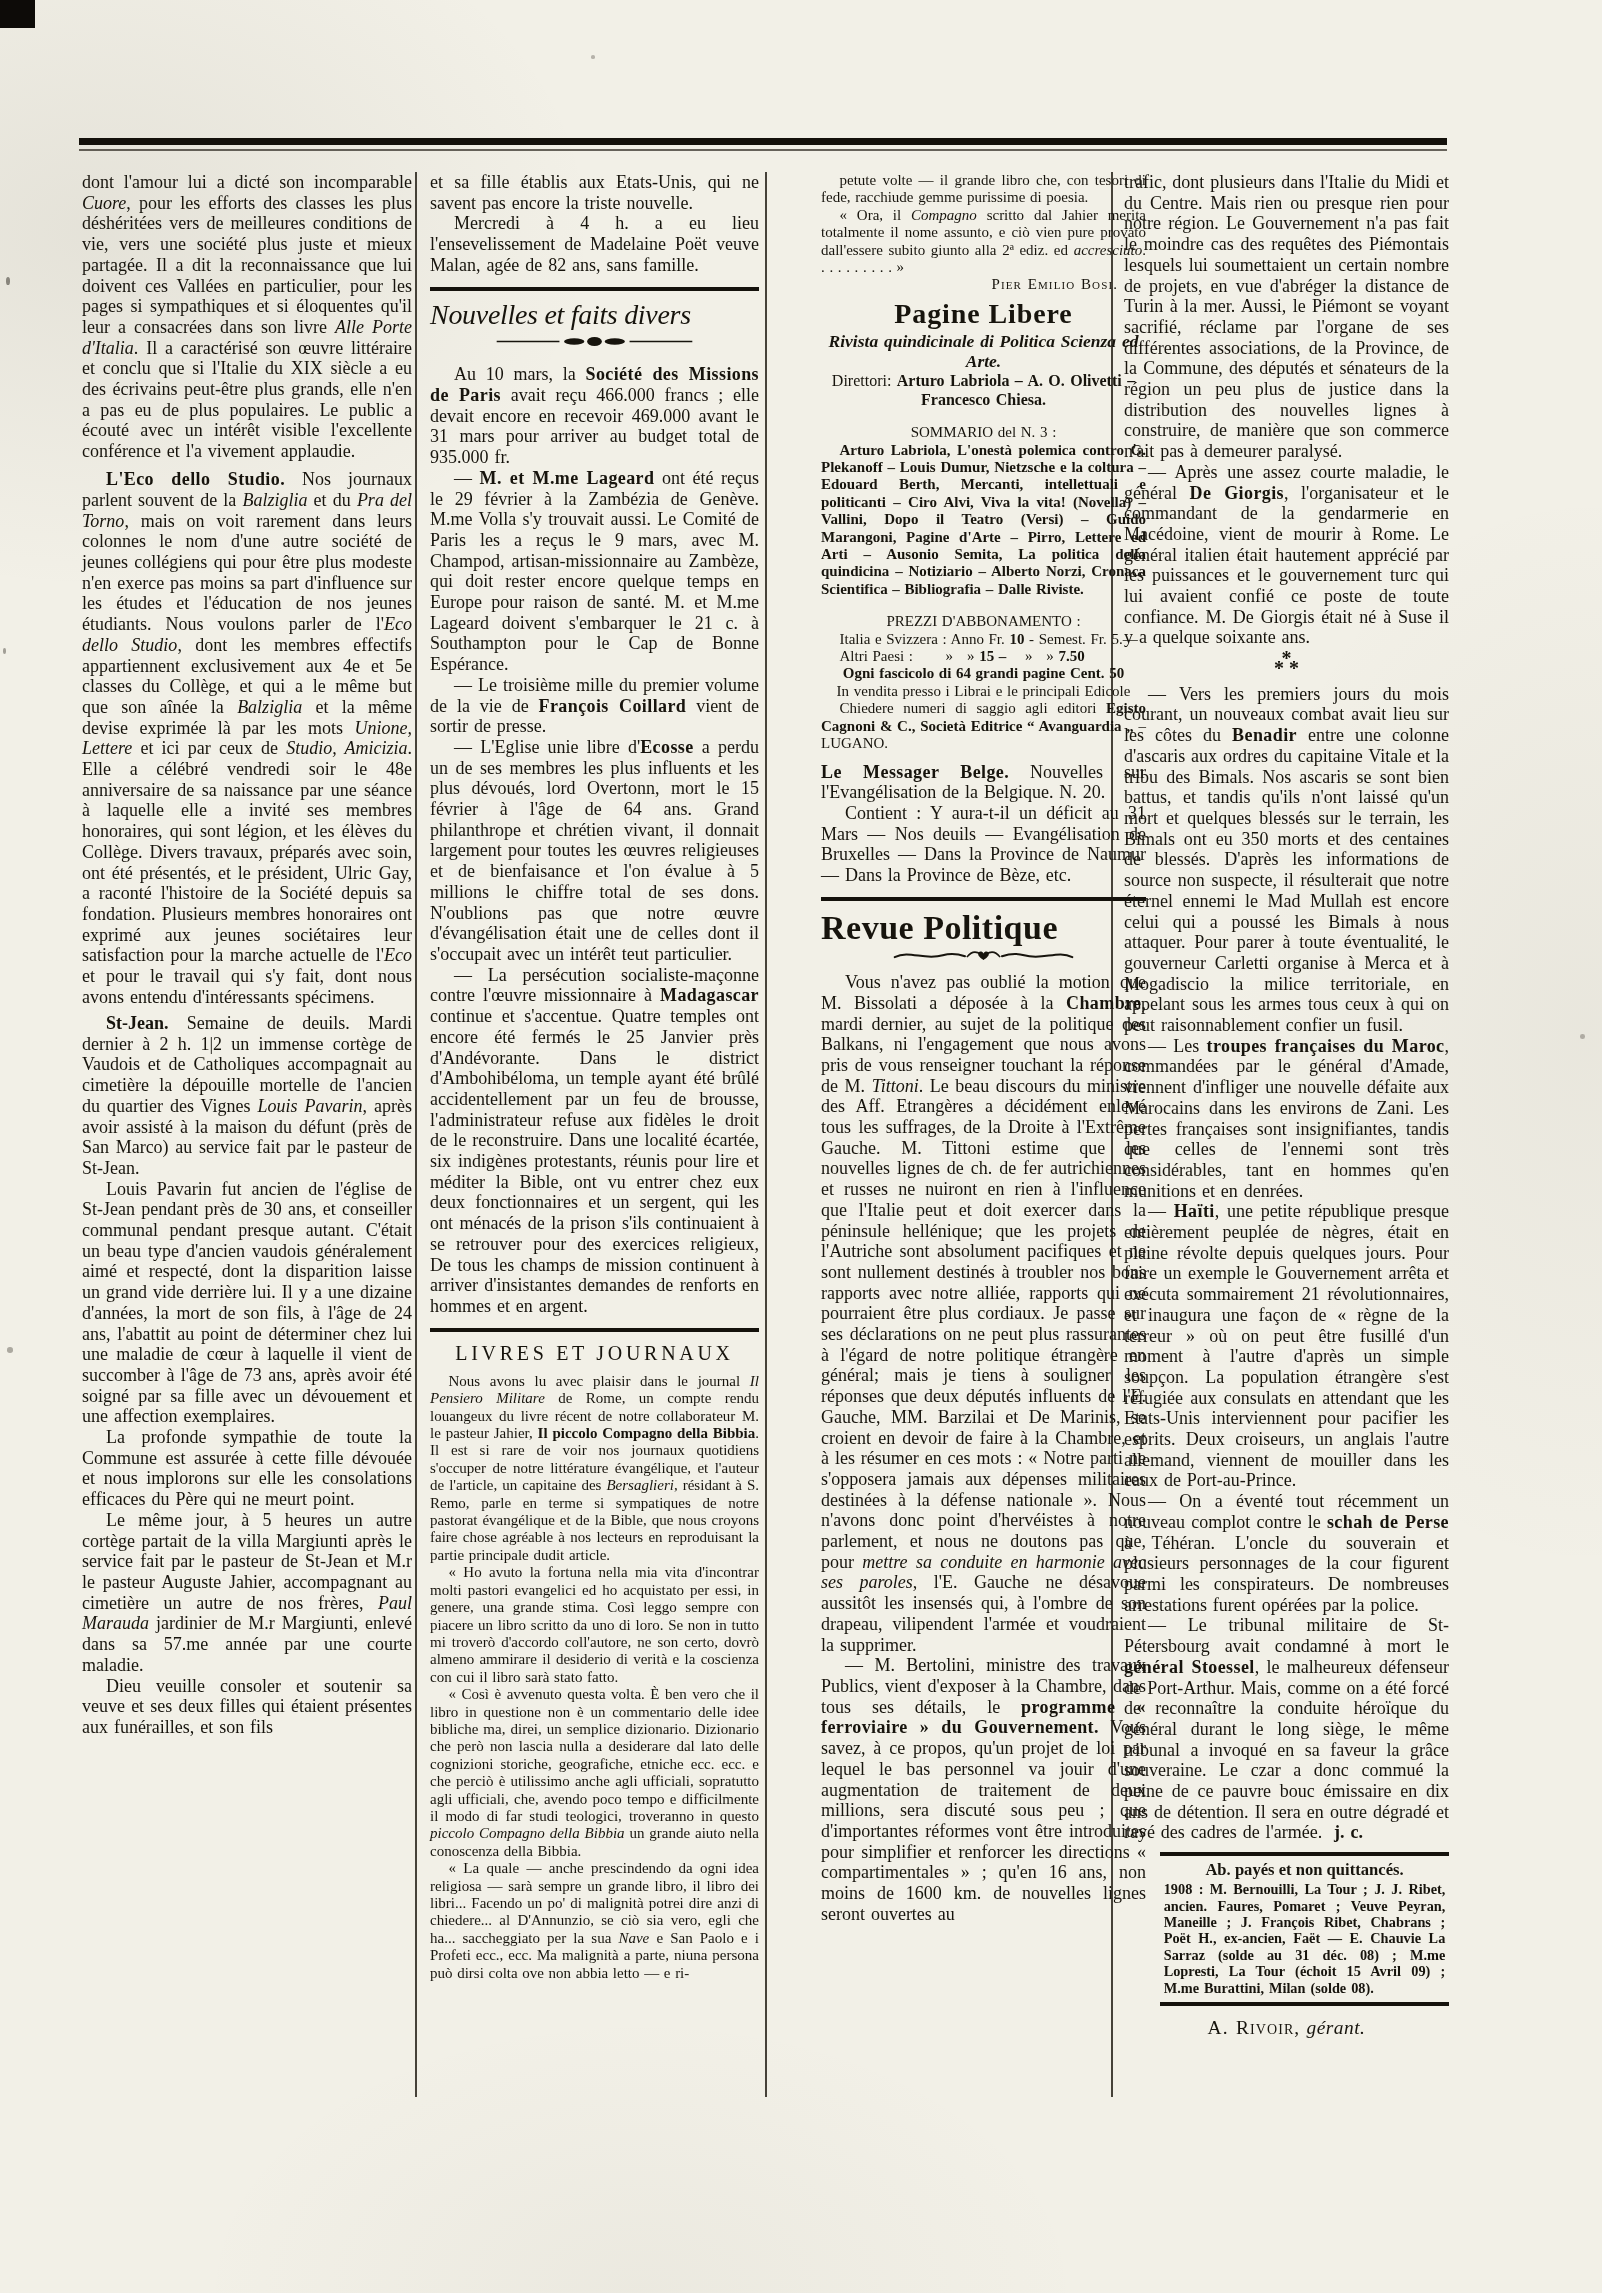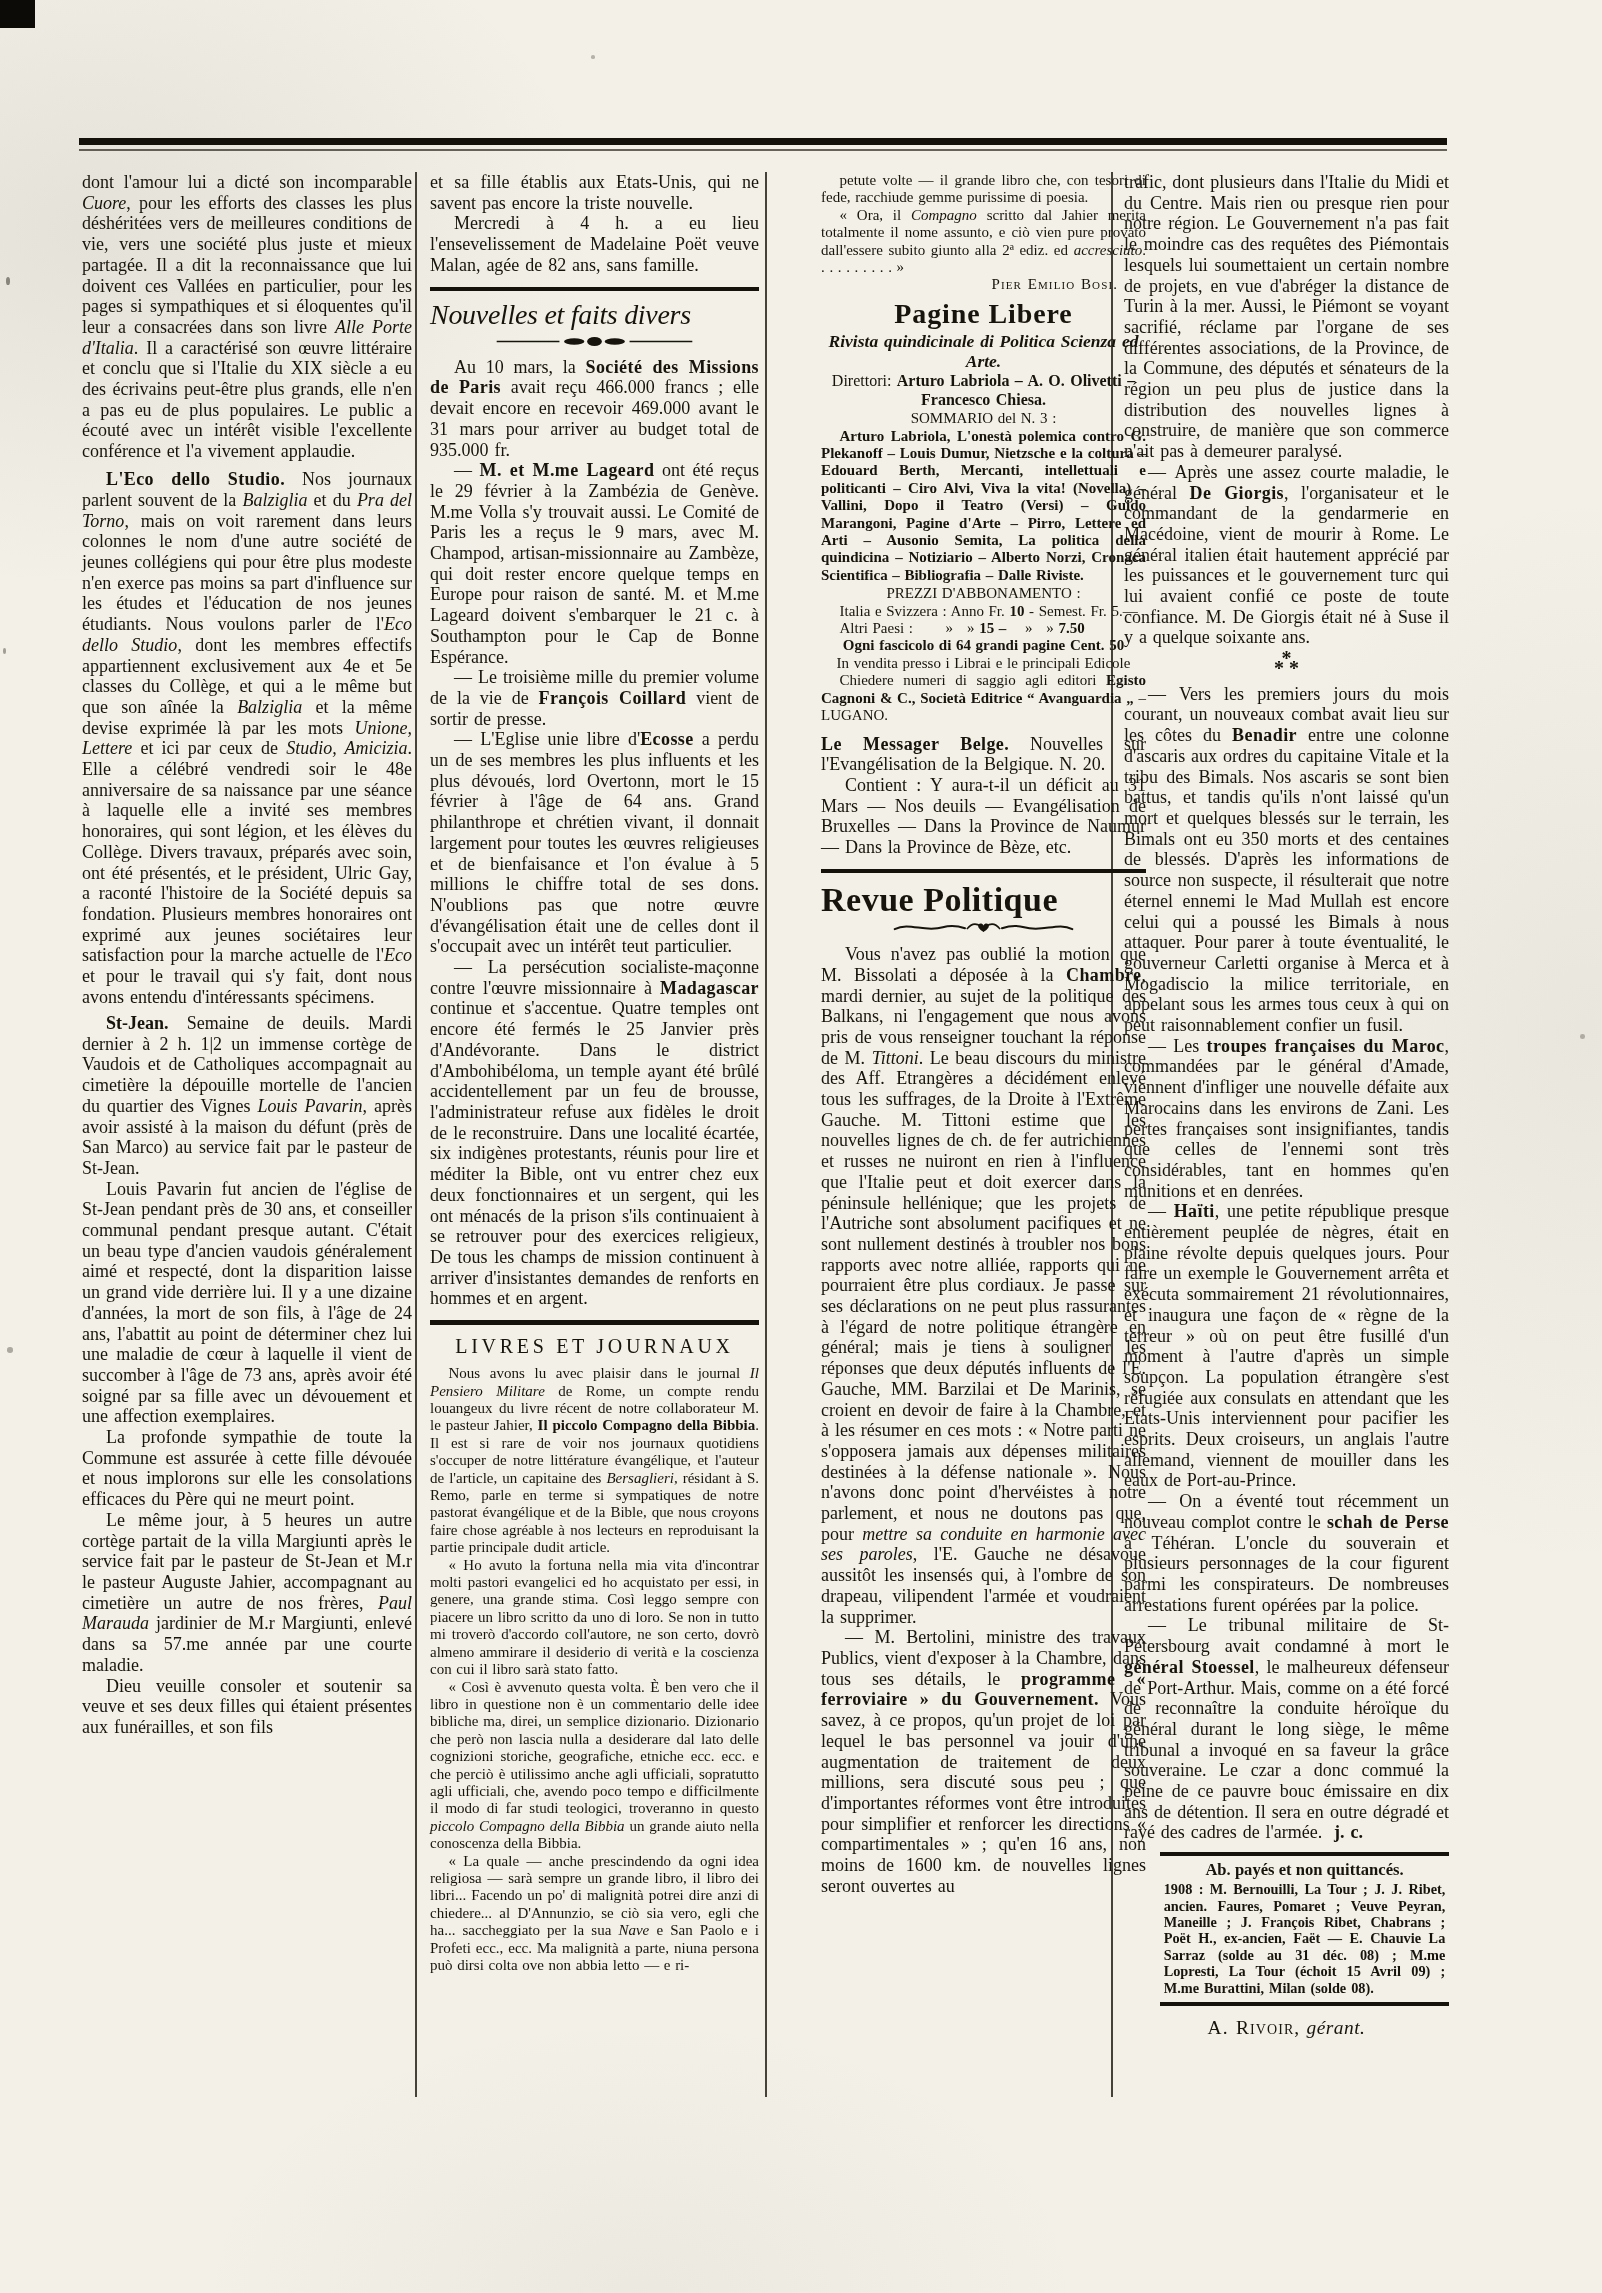--- a/index.html
+++ b/index.html
@@ -18,21 +18,21 @@
   .top-rule{position:absolute;left:79px;top:138px;width:1368px;height:6.5px;background:#14110b;}
   .top-rule-thin{position:absolute;left:79px;top:149px;width:1368px;height:1.8px;background:rgba(26,22,14,0.65);}
   .vrule{position:absolute;top:172px;height:1925px;width:1.8px;background:rgba(32,27,18,0.82);}
   .col{position:absolute;top:172px;}
   .para{margin:0;text-align:justify;text-indent:24px;font-size:18px;line-height:20.7px;word-spacing:1.4px;}
   .para.noindent{text-indent:0;}
   .para.sz-small{font-size:15px;line-height:17.4px;text-indent:18.5px;word-spacing:0.9px;}
   .para.sz-xs{font-size:14.3px;line-height:16.4px;text-indent:0;}
   .para.align-center{text-align:center;text-indent:0;}
   .para.align-right{text-align:right;text-indent:0;padding-right:28px;}
-  .para.mt4{margin-top:1px;}.para.mt6{margin-top:5.5px;}.para.mt8{margin-top:7.4px;}.para.mt10{margin-top:9.2px;}
+  .para.mt4{margin-top:15px;}.para.mt6{margin-top:5.5px;}.para.mt8{margin-top:7.4px;}.para.mt10{margin-top:9.2px;}
   .para.subtitle{font-size:17.5px;line-height:20px;}
   .para.direttori{font-size:16px;line-height:19px;}
   .para.sig{font-size:19.4px;margin-top:12px;letter-spacing:0.5px;}
   .seg{}
   .s-i{font-style:italic;}
   .s-b{font-weight:700;}
   .s-bi{font-weight:700;font-style:italic;}
   .s-bl{font-weight:700;letter-spacing:0.4px;}
   .s-sc{font-variant:small-caps;letter-spacing:1.1px;}
   .head{}

